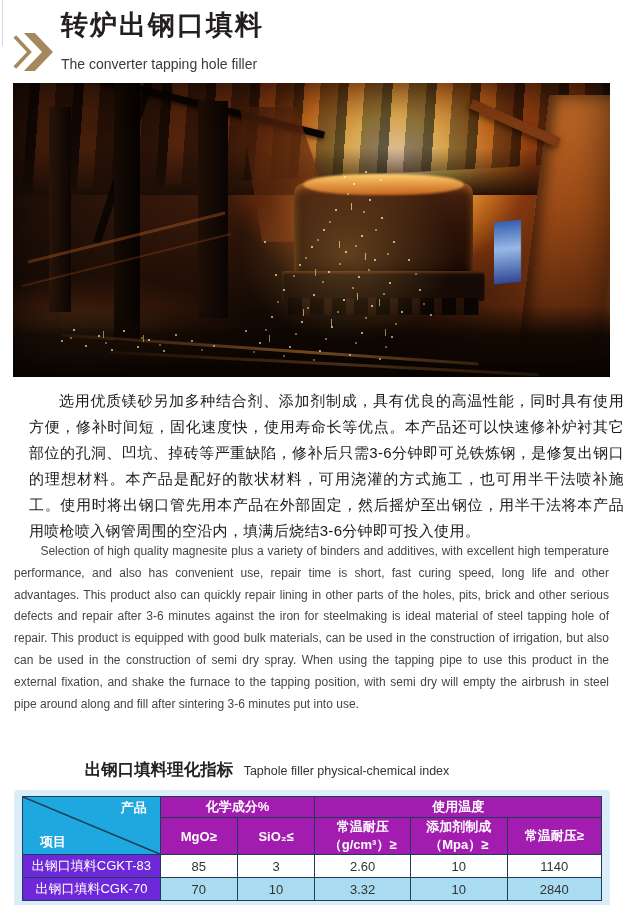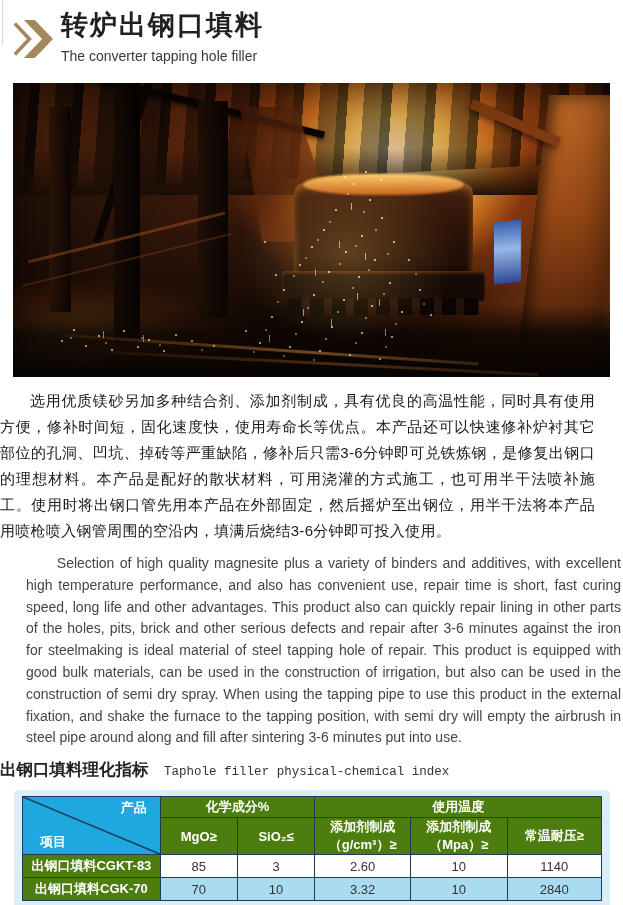--- a/index.html
+++ b/index.html
@@ -1,25 +1,25 @@
 <!DOCTYPE html>
 <html><head>
 <meta charset="utf-8">
 <style>
   html,body{margin:0;padding:0;}
   body{width:623px;height:905px;background:#ffffff;font-family:"Liberation Sans","DejaVu Sans",sans-serif;}
   .page{position:relative;width:623px;height:905px;background:#fff;overflow:hidden;}
 
   
   .edge-line{position:absolute;left:2px;top:0;width:1px;height:46px;background:#d8d8d8;}
-  .hdr{position:absolute;left:13px;top:10px;display:flex;align-items:center;}
+  .hdr{position:absolute;left:13px;top:10px;display:flex;align-items:flex-end;}
   .chev{display:block;width:40px;height:42px;margin-top:2px;}
   .hdr-text{margin-left:8px;}
   .title-zh{margin:0;font-size:27px;font-weight:bold;color:#231f20;letter-spacing:2px;line-height:30px;}
-  .title-en{font-size:14px;color:#3a3a3a;line-height:17px;margin-top:8px;}
+  .title-en{font-size:14px;color:#3a3a3a;line-height:17px;margin-top:16px;}
 
   
   .photo{position:absolute;left:13px;top:83px;width:597px;height:294px;overflow:hidden;background:#190c05;}
   .photo .L{position:absolute;}
   .ph-base{inset:0;background:
     radial-gradient(170px 150px at 64% 26%, rgba(255,252,230,.98) 0%, rgba(255,226,110,.9) 30%, rgba(255,150,40,.6) 60%, rgba(200,80,15,.25) 80%, rgba(0,0,0,0) 100%),
     radial-gradient(340px 180px at 66% 12%, rgba(236,120,30,.55) 0%, rgba(150,60,12,.3) 55%, rgba(0,0,0,0) 80%),
     radial-gradient(300px 280px at 98% 60%, rgba(205,92,25,.6) 0%, rgba(120,45,12,.35) 55%, rgba(0,0,0,0) 85%),
     radial-gradient(240px 110px at 12% 95%, rgba(255,180,80,.45) 0%, rgba(160,70,20,.2) 55%, rgba(0,0,0,0) 80%),
     radial-gradient(200px 160px at 30% 40%, rgba(120,50,18,.25), rgba(0,0,0,0) 75%),
@@ -49,37 +49,37 @@
   .ph-sparks{left:0;top:0;width:2px;height:2px;border-radius:50%;background:transparent;box-shadow:
     340px 100px rgba(255,240,190,.95),356px 116px rgba(255,240,190,.95),322px 126px rgba(255,240,190,.9),368px 134px rgba(255,240,190,.95),310px 146px rgba(255,240,190,.9),348px 152px rgba(255,240,190,.95),380px 158px rgba(255,240,190,.9),298px 163px rgba(255,240,190,.9),332px 168px rgba(255,240,190,.95),361px 176px rgba(255,240,190,.9),286px 181px rgba(255,240,190,.85),315px 188px rgba(255,240,190,.95),345px 193px rgba(255,240,190,.9),376px 199px rgba(255,240,190,.9),270px 206px rgba(255,240,190,.85),300px 211px rgba(255,240,190,.9),330px 216px rgba(255,240,190,.95),358px 222px rgba(255,240,190,.9),388px 228px rgba(255,240,190,.85),258px 233px rgba(255,240,190,.8),288px 238px rgba(255,240,190,.9),318px 243px rgba(255,240,190,.9),348px 249px rgba(255,240,190,.85),378px 253px rgba(255,240,190,.8),246px 259px rgba(255,240,190,.8),276px 263px rgba(255,240,190,.85),306px 267px rgba(255,240,190,.9),336px 271px rgba(255,240,190,.85),366px 275px rgba(255,240,190,.8),251px 158px rgba(255,240,190,.85),395px 176px rgba(255,240,190,.85),406px 206px rgba(255,240,190,.8),262px 191px rgba(255,240,190,.85),352px 88px rgba(255,240,190,.9),367px 96px rgba(255,240,190,.85),331px 93px rgba(255,240,190,.85),417px 231px rgba(255,240,190,.75),232px 247px rgba(255,240,190,.75),
     60px 246px rgba(255,235,175,.9),85px 252px rgba(255,235,175,.9),110px 247px rgba(255,235,175,.85),135px 256px rgba(255,235,175,.9),72px 262px rgba(255,235,175,.85),98px 266px rgba(255,235,175,.85),124px 263px rgba(255,235,175,.85),150px 267px rgba(255,235,175,.8),48px 257px rgba(255,235,175,.8),162px 251px rgba(255,235,175,.8),200px 262px rgba(255,235,175,.7),178px 257px rgba(255,235,175,.75);}
   .ph-sparks2{left:0;top:0;width:2px;height:2px;border-radius:50%;background:transparent;box-shadow:
     334px 110px rgba(255,200,110,.75),350px 128px rgba(255,200,110,.75),316px 138px rgba(255,200,110,.7),362px 146px rgba(255,200,110,.75),304px 156px rgba(255,200,110,.7),342px 162px rgba(255,200,110,.75),374px 170px rgba(255,200,110,.7),292px 174px rgba(255,200,110,.65),326px 180px rgba(255,200,110,.75),355px 186px rgba(255,200,110,.7),280px 192px rgba(255,200,110,.65),309px 198px rgba(255,200,110,.7),339px 204px rgba(255,200,110,.75),370px 210px rgba(255,200,110,.7),264px 218px rgba(255,200,110,.6),294px 224px rgba(255,200,110,.7),324px 228px rgba(255,200,110,.7),352px 234px rgba(255,200,110,.65),382px 240px rgba(255,200,110,.6),252px 246px rgba(255,200,110,.6),282px 250px rgba(255,200,110,.65),312px 255px rgba(255,200,110,.7),342px 259px rgba(255,200,110,.65),372px 263px rgba(255,200,110,.6),240px 268px rgba(255,200,110,.55),270px 272px rgba(255,200,110,.6),300px 276px rgba(255,200,110,.65),402px 190px rgba(255,200,110,.6),410px 220px rgba(255,200,110,.55),57px 254px rgba(255,200,110,.6),92px 259px rgba(255,200,110,.6),128px 254px rgba(255,200,110,.55),146px 261px rgba(255,200,110,.55),188px 266px rgba(255,200,110,.5);}
   .ph-streaks{left:0;top:0;width:1px;height:7px;background:transparent;box-shadow:
     338px 120px rgba(255,225,150,.7),326px 158px rgba(255,225,150,.65),352px 170px rgba(255,225,150,.7),302px 186px rgba(255,225,150,.6),344px 210px rgba(255,225,150,.65),290px 226px rgba(255,225,150,.6),318px 236px rgba(255,225,150,.6),366px 216px rgba(255,225,150,.6),372px 246px rgba(255,225,150,.55),256px 252px rgba(255,225,150,.55),90px 248px rgba(255,225,150,.55),130px 252px rgba(255,225,150,.5);}
   .ph-vignette{inset:0;background:radial-gradient(120% 100% at 50% 45%, rgba(0,0,0,0) 60%, rgba(0,0,0,.35) 100%);box-shadow:inset 0 0 40px rgba(0,0,0,.6);}
 
   
-  .para-zh{position:absolute;left:0;top:388px;width:595px;margin:0;font-size:15px;line-height:26px;color:#1a1a1a;text-align:justify;text-indent:2em;letter-spacing:.3px;}
-  .para-en{position:absolute;left:14px;top:541px;width:595px;margin:12px;font-size:14px;line-height:21.8px;color:#454545;text-align:justify;text-indent:2.2em;}
+  .para-zh{position:absolute;left:29px;top:388px;width:595px;margin:0;font-size:15px;line-height:26px;color:#1a1a1a;text-align:justify;text-indent:2em;letter-spacing:.3px;}
+  .para-en{position:absolute;left:14px;top:541px;width:595px;margin:0;font-size:12px;line-height:21.8px;color:#454545;text-align:justify;text-indent:2.2em;}
 
   
-  .tbl-title{position:absolute;left:0;top:759px;width:534px;font-family:Liberation Mono, monospace;}
+  .tbl-title{position:absolute;left:0;top:759px;width:534px;text-align:center;}
   .tt-zh{font-size:16.5px;font-weight:bold;color:#222;}
   .tt-en{font-size:12.5px;color:#333;margin-left:6px;}
   .tbl-wrap{position:absolute;left:14px;top:790px;width:596px;box-sizing:border-box;background:#dbedf8;border-radius:4px;padding:6px 8px 10px 8px;}
   table.spec{width:100%;border-collapse:collapse;table-layout:fixed;}
   table.spec th, table.spec td{border:1px solid #1d3d57;text-align:center;padding:0;font-size:13px;overflow:hidden;}
-  table.spec th{background:#4d7c0f;color:#fff;font-weight:bold;height:20px;}
+  table.spec th{background:#a21caf;color:#fff;font-weight:bold;height:20px;}
   tr.h2row th{height:22px;font-weight:bold;}
   td.corner{background:#1fa7e0;position:relative;padding:0;}
   .corner svg{position:absolute;left:0;top:0;width:100%;height:100%;}
   .c-top{position:absolute;right:13px;top:2px;color:#fff;font-weight:bold;font-size:13px;}
   .c-bot{position:absolute;left:17px;bottom:3px;color:#fff;font-weight:bold;font-size:13px;}
-  td.prod{background:#4d7c0f;color:#fff;font-weight:bold;height:22px;}
+  td.prod{background:#6d28d9;color:#fff;font-weight:normal;height:22px;}
   tr.r0 td.val{background:#ffffff;color:#333;height:22px;}
   tr.r1 td.val{background:#a9dbf1;color:#333;height:22px;}
 </style>
 </head>
 <body>
 
 <div class="page">
   <div class="edge-line"></div>
 
   <header class="hdr">
@@ -150,21 +150,21 @@
           </svg>
           <span class="c-top">产品</span>
           <span class="c-bot">项目</span>
         </td>
         <th colspan="2">化学成分%</th>
         <th colspan="3">使用温度</th>
       </tr>
       <tr class="h2row">
         <th>MgO≥</th>
         <th>SiO₂≤</th>
-        <th>添加剂制成（g/cm³）≥</th>
+        <th>常温耐压（g/cm³）≥</th>
         <th>添加剂制成（Mpa）≥</th>
         <th>常温耐压≥</th>
       </tr>
       <tr class="r0">
         <td class="prod">出钢口填料CGKT-83</td>
         <td class="val">85</td>
         <td class="val">3</td>
         <td class="val">2.60</td>
         <td class="val">10</td>
         <td class="val">1140</td>

